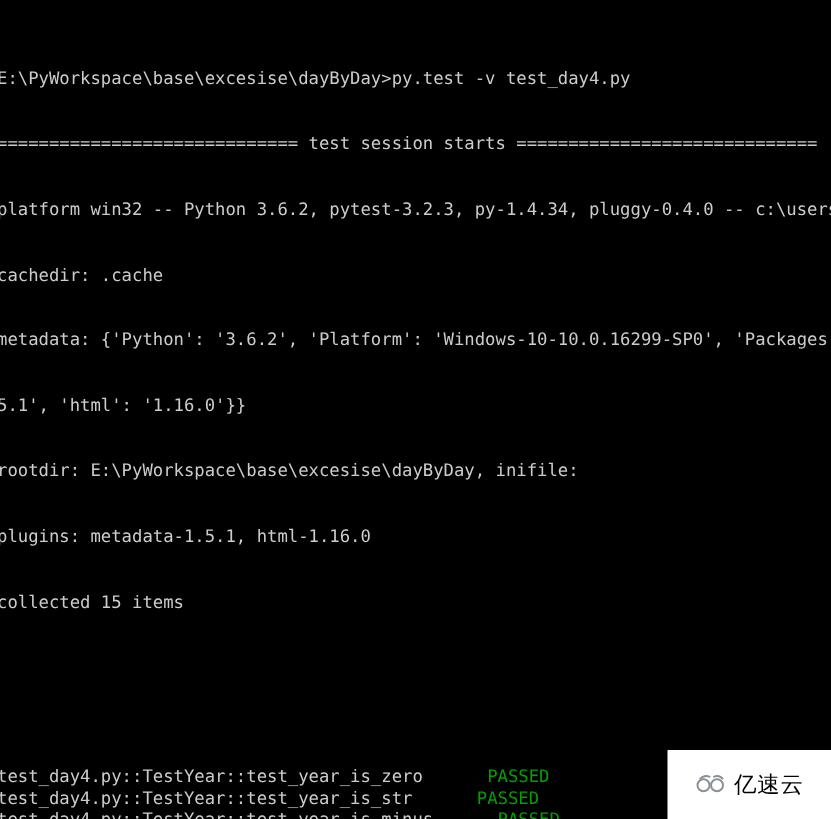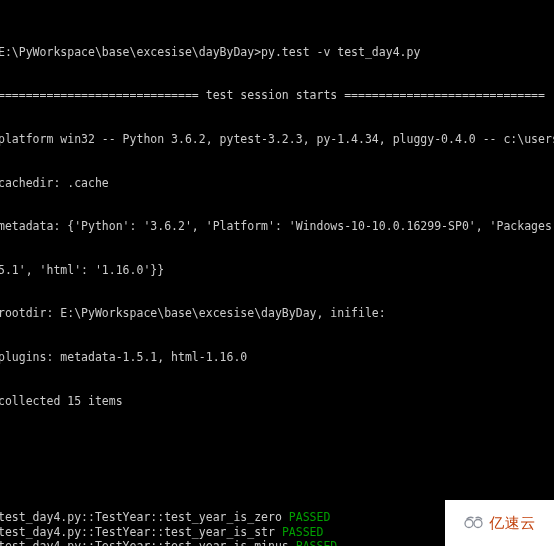--- a/index.html
+++ b/index.html
@@ -29,21 +29,21 @@
     overflow: hidden;
     letter-spacing: 0px;
     padding-top: 1px;
     box-sizing: border-box;
   }
   .line {
     height: 14.55px;
     white-space: pre;
     overflow: hidden;
   }
-  .pass-green { color: #00a000; }
+  .pass-green { color: #00a000; margin-left: 36px; }
   .plain      { color: #cccccc; }
 
   
   #watermark {
     position: absolute;
     right: 0;
     bottom: 0;
     width: 109px;
     height: 46px;
     background: #ffffff;
@@ -53,21 +53,21 @@
     gap: 4px;
   }
   #watermark .wm-logo {
     width: 22px;
     height: 16px;
     flex: 0 0 auto;
   }
   #watermark .wm-text {
     font-family: "DejaVu Sans", "Liberation Sans", sans-serif;
     font-size: 15px;
-    color: #c2410c;
+    color: #000000;
     letter-spacing: 0.5px;
     line-height: 1;
   }
 </style>
 </head>
 <body>
 
 <div id="console">
 
   <div class="line plain">E:\PyWorkspace\base\excesise\dayByDay&gt;py.test -v test_day4.py</div>

